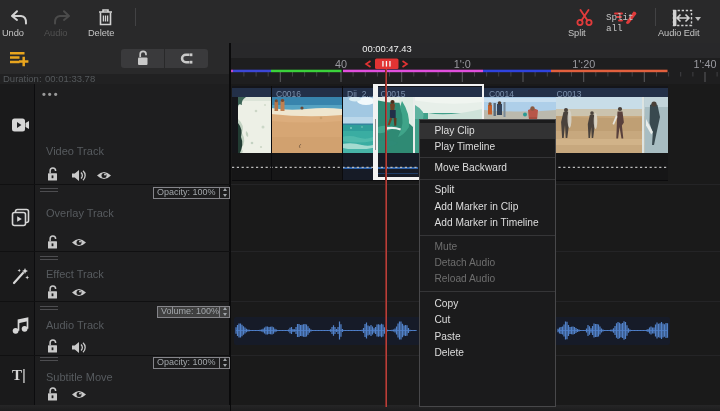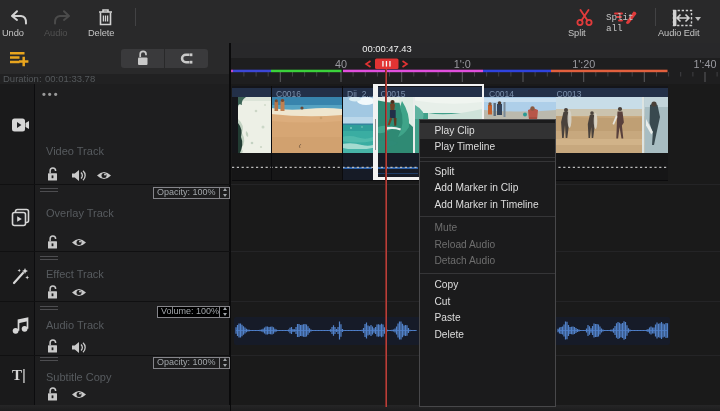--- a/index.html
+++ b/index.html
@@ -187,21 +187,21 @@
  <path d="M3.1 6.3 V3.7 a2.75 2.75 0 0 1 5.5 0 V4.1" fill="none" stroke="#c9c9c9" stroke-width="1.5"></path>
  <rect x="4.6" y="8.4" width="1.8" height="2.8" fill="#1e1e1f"></rect>
 </svg>
 <svg class="abs" style="left:71px;top:287px;" width="16" height="11" viewBox="0 0 16 11">
  <path d="M1 5.5 Q8 -1.5 15 5.5 Q8 12.5 1 5.5z" fill="#c9c9c9"></path>
  <circle cx="8" cy="5.5" r="2.5" fill="#1e1e1f"></circle>
  <circle cx="9" cy="4.6" r="1" fill="#c9c9c9"></circle>
 </svg>
 <div class="abs" style="left:40px;top:306px;width:18px;height:1.4px;background:#4d4d50;"></div>
 <div class="abs" style="left:40px;top:309px;width:18px;height:1.4px;background:#4d4d50;"></div>
-<div class="abs" style="left:157px;top:305.5px;width:71px;height:10px;border:1px solid #85858a;background:#000000;color:#a2a6aa;font-size:9px;">
+<div class="abs" style="left:157px;top:305.5px;width:71px;height:10px;border:1px solid #85858a;background:#404040;color:#a2a6aa;font-size:9px;">
  <span style="position:absolute;left:3px;top:-1px;">Volume: 100%</span>
  <span style="position:absolute;right:1px;top:0;width:8px;height:100%;border-left:1px solid #85858a;"></span>
  <span style="position:absolute;right:2px;top:0px;width:0;height:0;border-left:2.5px solid transparent;border-right:2.5px solid transparent;border-bottom:3px solid #9fa3a7;"></span>
  <span style="position:absolute;right:2px;bottom:1px;width:0;height:0;border-left:2.5px solid transparent;border-right:2.5px solid transparent;border-top:3px solid #9fa3a7;"></span>
 </div>
 <div class="abs" style="left:46px;top:318.5px;color:#575b5f;font-size:11px;">Audio Track</div>
 <svg class="abs" style="left:47px;top:339px;" width="12" height="14" viewBox="0 0 12 14">
  <rect x="1" y="6.3" width="9" height="7.2" fill="#c9c9c9" rx="0.5"></rect>
  <path d="M3.1 6.3 V3.7 a2.75 2.75 0 0 1 5.5 0 V4.1" fill="none" stroke="#c9c9c9" stroke-width="1.5"></path>
  <rect x="4.6" y="8.4" width="1.8" height="2.8" fill="#1e1e1f"></rect>
@@ -211,21 +211,21 @@
  <path d="M10 3.5 a4 4 0 0 1 0 6 M12 1.8 a6.2 6.2 0 0 1 0 9.4" fill="none" stroke="#c9c9c9" stroke-width="1.3"></path>
 </svg>
 <div class="abs" style="left:40px;top:357px;width:18px;height:1.4px;background:#4d4d50;"></div>
 <div class="abs" style="left:40px;top:360px;width:18px;height:1.4px;background:#4d4d50;"></div>
 <div class="abs" style="left:153px;top:356.5px;width:75px;height:10px;border:1px solid #85858a;background:#1d1d1e;color:#a2a6aa;font-size:9px;">
  <span style="position:absolute;left:3px;top:-1px;">Opacity: 100%</span>
  <span style="position:absolute;right:1px;top:0;width:8px;height:100%;border-left:1px solid #85858a;"></span>
  <span style="position:absolute;right:2px;top:0px;width:0;height:0;border-left:2.5px solid transparent;border-right:2.5px solid transparent;border-bottom:3px solid #9fa3a7;"></span>
  <span style="position:absolute;right:2px;bottom:1px;width:0;height:0;border-left:2.5px solid transparent;border-right:2.5px solid transparent;border-top:3px solid #9fa3a7;"></span>
 </div>
-<div class="abs" style="left:46px;top:370.5px;color:#575b5f;font-size:11px;">Subtitle Copy</div>
+<div class="abs" style="left:46px;top:370.5px;color:#575b5f;font-size:11px;">Subtitle Move</div>
 <svg class="abs" style="left:47px;top:387px;" width="12" height="14" viewBox="0 0 12 14">
  <rect x="1" y="6.3" width="9" height="7.2" fill="#c9c9c9" rx="0.5"></rect>
  <path d="M3.1 6.3 V3.7 a2.75 2.75 0 0 1 5.5 0 V4.1" fill="none" stroke="#c9c9c9" stroke-width="1.5"></path>
  <rect x="4.6" y="8.4" width="1.8" height="2.8" fill="#1e1e1f"></rect>
 </svg>
 <svg class="abs" style="left:71px;top:389px;" width="16" height="11" viewBox="0 0 16 11">
  <path d="M1 5.5 Q8 -1.5 15 5.5 Q8 12.5 1 5.5z" fill="#c9c9c9"></path>
  <circle cx="8" cy="5.5" r="2.5" fill="#1e1e1f"></circle>
  <circle cx="9" cy="4.6" r="1" fill="#c9c9c9"></circle>
 </svg>
@@ -372,26 +372,27 @@
  </svg>
 <div class="abs" style="left:231px;top:404.5px;width:489px;height:6.5px;background:linear-gradient(#262627,#1d1d1e);"></div>
 <div class="abs" style="left:0;top:405px;width:230px;height:6px;background:linear-gradient(#262627,#1d1d1e);"></div>
 <div class="abs" style="left:385px;top:69px;width:2.4px;height:338px;background:#7e2a26;"></div>
 <div class="abs" style="left:385.6px;top:69px;width:1.2px;height:338px;background:#b8403a;"></div>
 
 <div class="abs" style="left:418.5px;top:118.5px;width:135px;height:283.5px;background:#1b1b1c;border:1px solid #48484a;font-size:10.2px;color:#dedede;padding-top:3px;">
 <div class="mi hl">Play Clip</div>
 <div class="mi">Play Timeline</div>
 <div class="sep" style="margin:2.05px 0;"></div>
+<div class="mi">Move Backward</div>
 <div class="sep" style="margin:2.3px 0;"></div>
 <div class="mi">Split</div>
 <div class="mi">Add Marker in Clip</div>
 <div class="mi">Add Marker in Timeline</div>
 <div class="sep" style="margin:3.05px 0;"></div>
 <div class="mi dis">Mute</div>
+<div class="mi dis">Detach Audio</div>
 <div class="mi dis">Reload Audio</div>
-<div class="mi dis">Detach Audio</div>
 <div class="sep" style="margin:3.55px 0;"></div>
 <div class="mi">Copy</div>
 <div class="mi">Cut</div>
 <div class="mi">Paste</div>
 <div class="mi">Delete</div>
 </div>
 
 </body></html>

